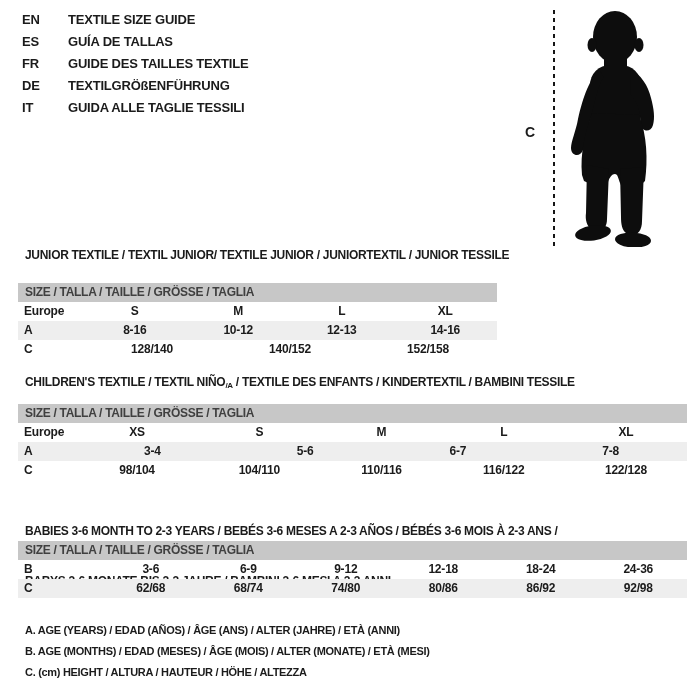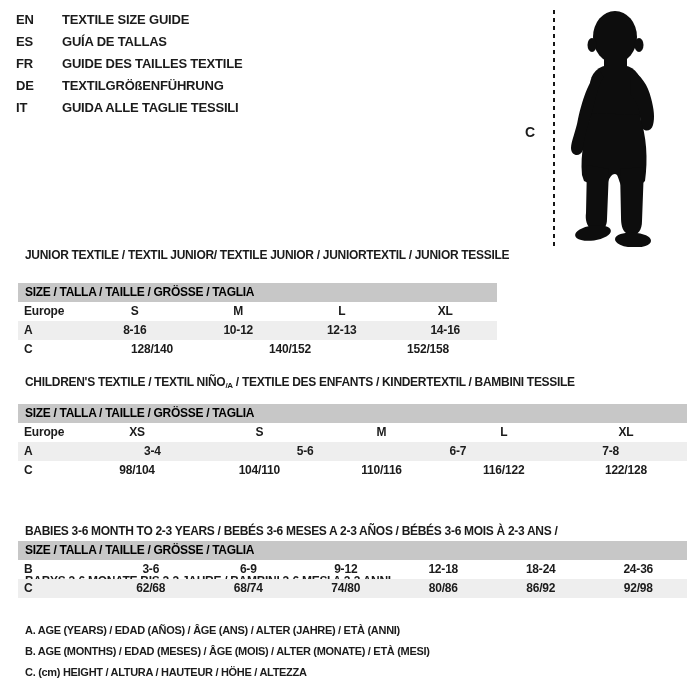--- a/index.html
+++ b/index.html
@@ -7,21 +7,21 @@
   body {
     font-family:"Liberation Sans", sans-serif;
     color:#1b1b1b;
     position:relative;
     overflow:hidden;
     -webkit-font-smoothing:antialiased;
   }
   .page { position:absolute; inset:0; }
 
   
-  .lang-list { position:absolute; left:16px; top:9px; }
+  .lang-list { position:absolute; left:22px; top:9px; }
   .lang-row { display:flex; height:22px; line-height:22px; }
   .lang-code { width:46px; font-size:13px; font-weight:bold; letter-spacing:-0.2px; }
   .lang-label { font-size:13px; font-weight:bold; letter-spacing:-0.2px; white-space:pre; }
 
   
   .figure { position:absolute; left:0; top:0; width:700px; height:250px; }
   .dash-line {
     position:absolute; left:553px; top:10px; width:2px; height:237px;
     background:repeating-linear-gradient(to bottom, #151515 0 4px, transparent 4px 8px);
   }
@@ -36,21 +36,21 @@
     position:absolute; left:25px; font-size:12px; font-weight:bold;
     letter-spacing:-0.3px; line-height:16px; white-space:pre;
   }
   .sub-part { font-size:8px; vertical-align:-2px; font-weight:bold; }
 
   .size-table { position:absolute; left:18px; }
   .t1 { width:479px; }
   .t2 { width:669px; }
   .t3 { width:669px; }
   .t-header {
-    height:19px; line-height:19px; background:#c7c7c7; color:#000000;
+    height:19px; line-height:19px; background:#c7c7c7; color:#404040;
     font-size:12px; font-weight:bold; letter-spacing:-0.3px; padding-left:7px;
   }
   .t-row { display:flex; height:19px; line-height:19px; font-size:12px; font-weight:bold; letter-spacing:-0.2px; }
   .t-row.shaded { background:#eeeeee; }
   .t-label { text-align:left; padding-left:6px; }
   .t1 .t-label { width:65px; }
   .t2 .t-label { width:58px; }
   .t3 .t-label { width:84px; }
   .t-cell { flex:1; text-align:center; }
   .row-europe .t-label { font-weight:bold; }

